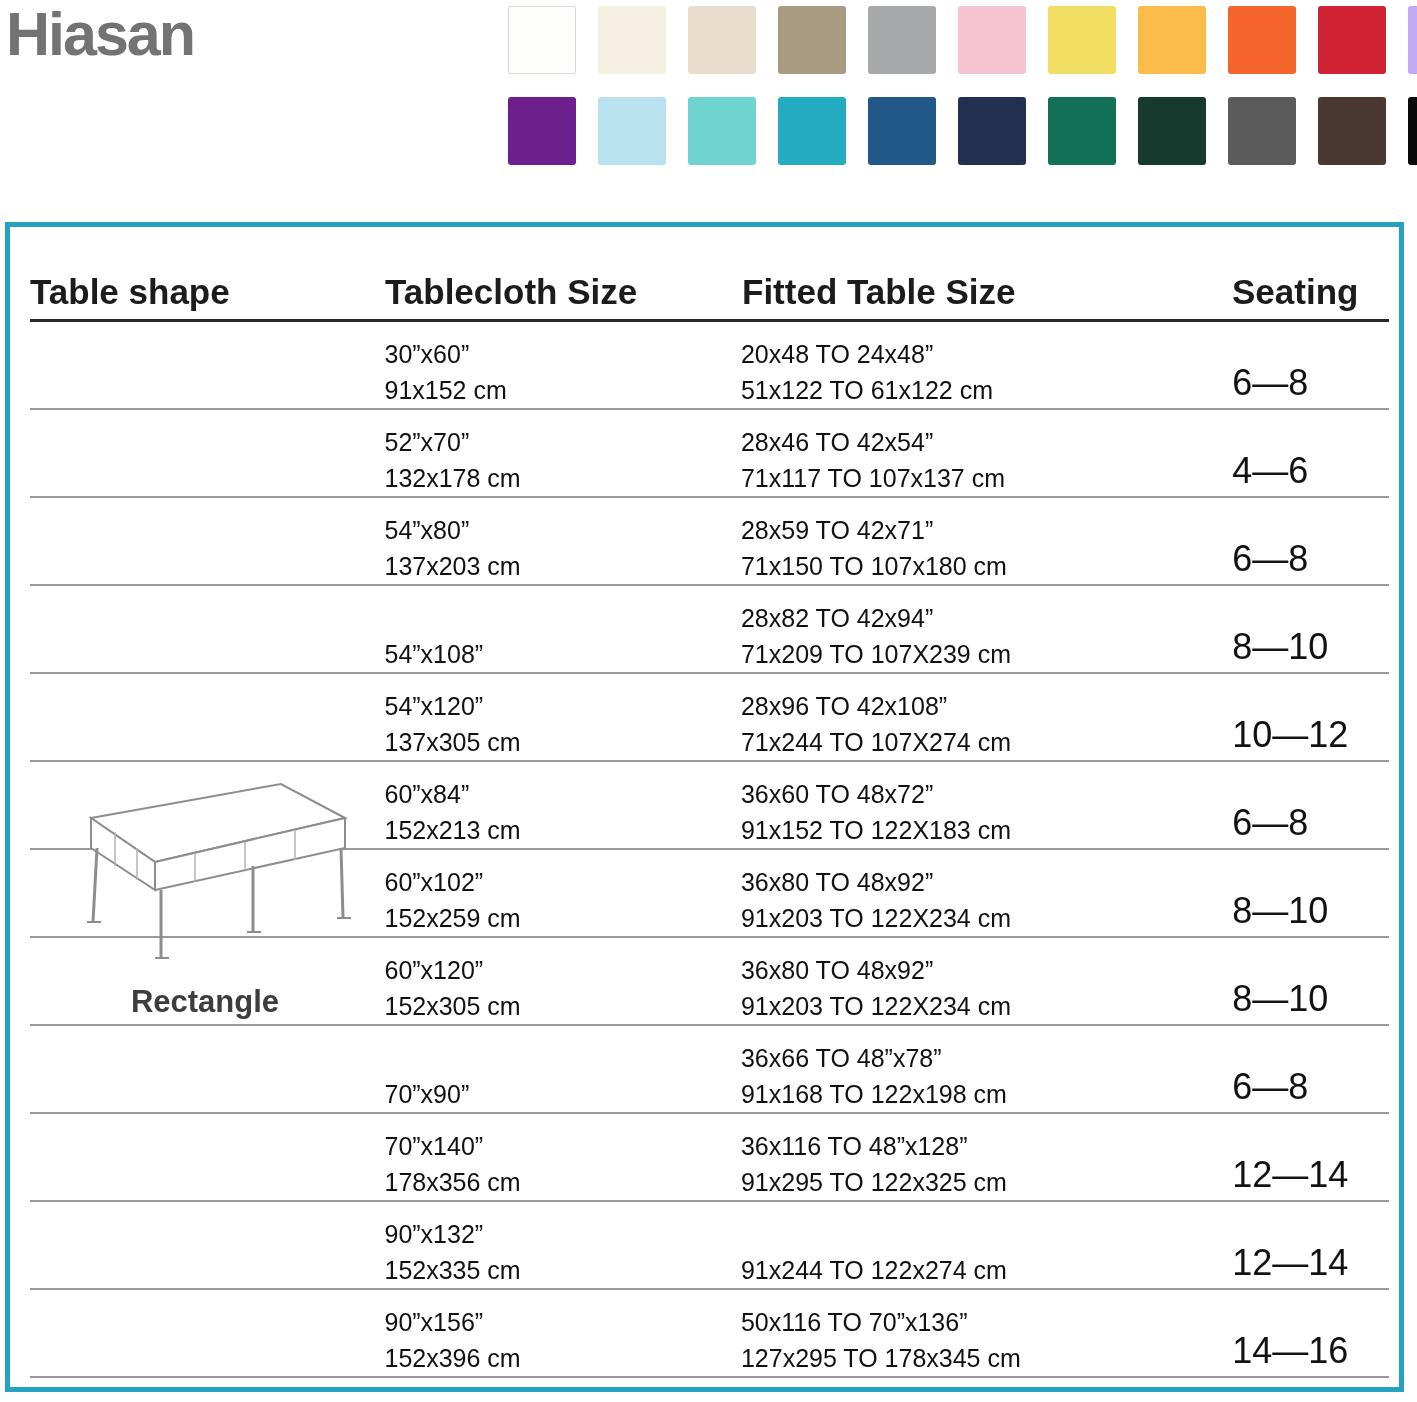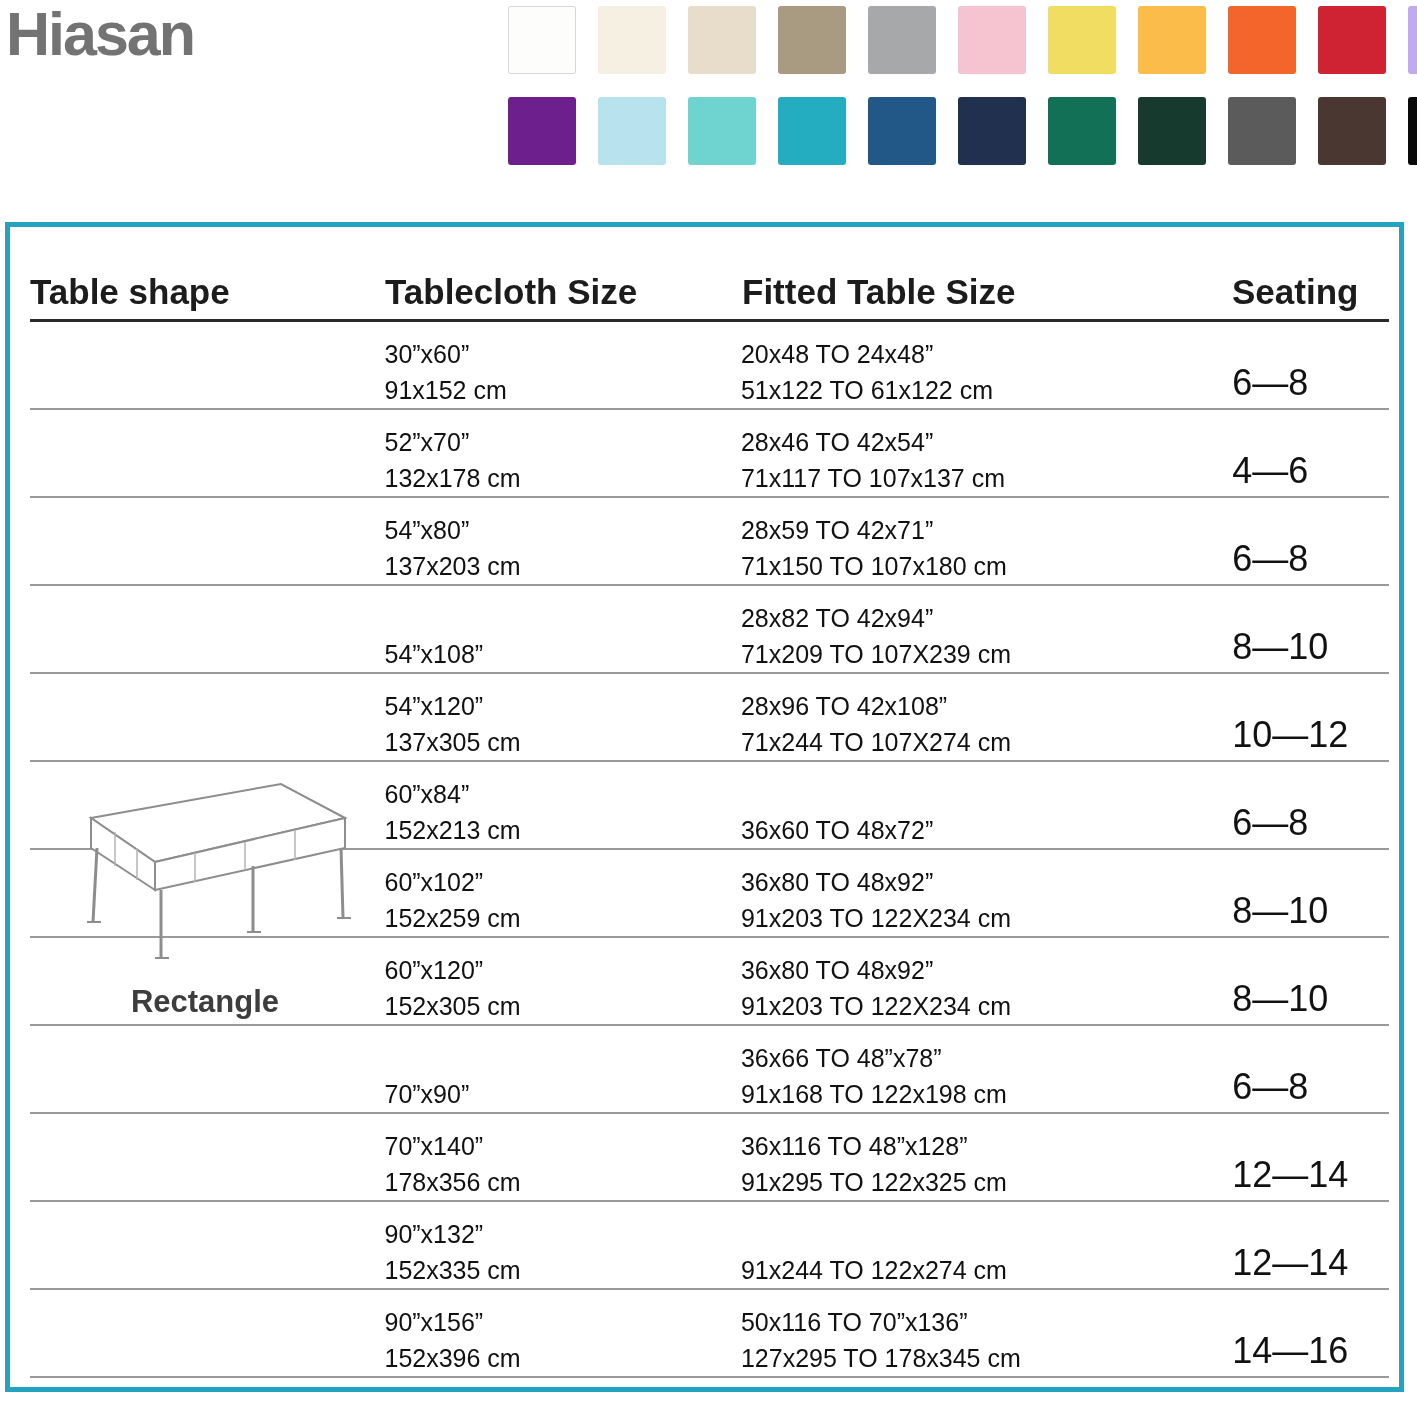--- a/index.html
+++ b/index.html
@@ -247,20 +247,21 @@
       </div>
 
       <div class="row">
         <div class="cell shape"></div>
         <div class="cell cloth">
           <span class="line2">60”x84”</span>
           <span class="line2">152x213 cm</span>
         </div>
         <div class="cell fitted">
           <span class="line2">36x60 TO 48x72”</span>
+          <span class="line2">91x152 TO 122X183 cm</span>
         </div>
         <div class="cell seat">6—8</div>
       </div>
 
       <div class="row">
         <div class="cell shape"></div>
         <div class="cell cloth">
           <span class="line2">60”x102”</span>
           <span class="line2">152x259 cm</span>
         </div>

